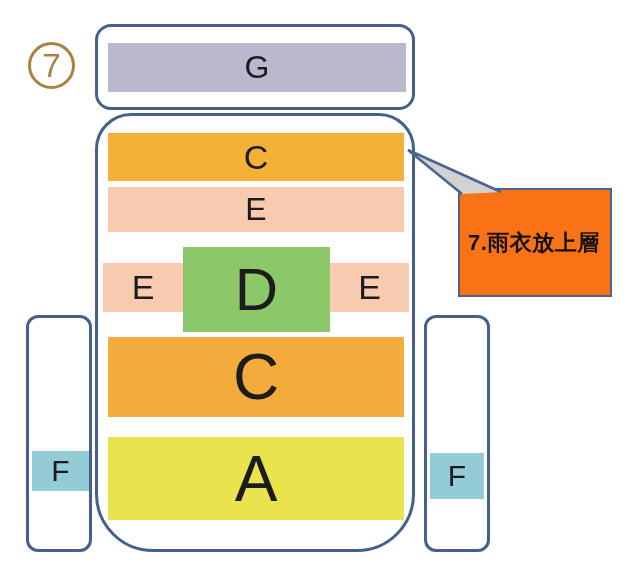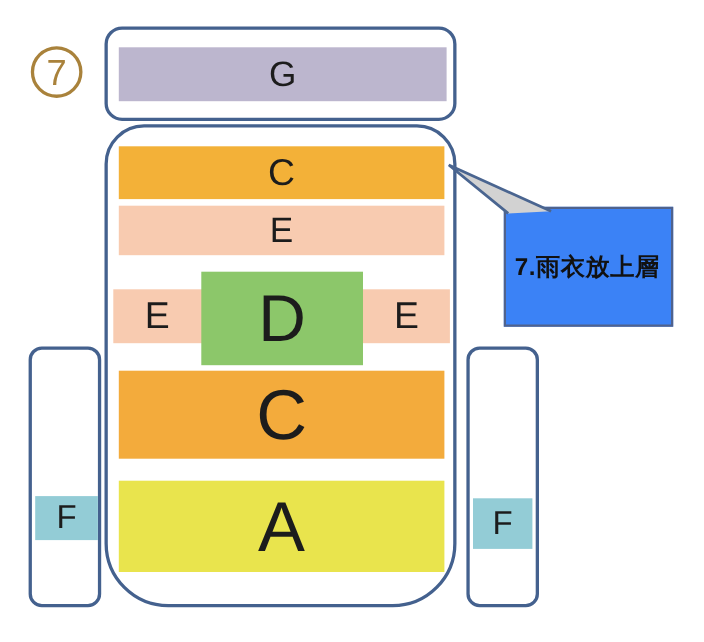--- a/index.html
+++ b/index.html
@@ -31,21 +31,21 @@
   .bar-ede{ left:5px;   top:147px; width:306px; height:49px; }
   .ede-e-left  { left:5px;   top:147px; width:80px; height:49px; font-size:34px; }
   .ede-e-right { left:232px; top:147px; width:79px; height:49px; font-size:34px; }
   .box-d  { left:85px;  top:131px; width:147px; height:85px; font-size:60px; }
   .bar-c2 { left:10px;  top:221px; width:296px; height:80px; font-size:64px; }
   .bar-a  { left:10px;  top:321px; width:296px; height:83px; font-size:64px; }
   .box-f-left  { left:3px; top:133px; width:57px; height:40px; font-size:30px; }
   .box-f-right { left:3px; top:135px; width:54px; height:46px; font-size:30px; }
   .callout-box {
     position:absolute; left:458px; top:188px; width:154px; height:109px;
-    border:2px solid #50628c; background:#3b82f6;
+    border:2px solid #50628c; background:#f97316;
     display:flex; align-items:center; padding-left:8px;
     font-size:22px; font-weight:bold; color:#111111; letter-spacing:0.5px;
   }
   .callout-tail {
     position:absolute; left:0; top:0; pointer-events:none;
   }
 </style>
 </head>
 <body>
 

